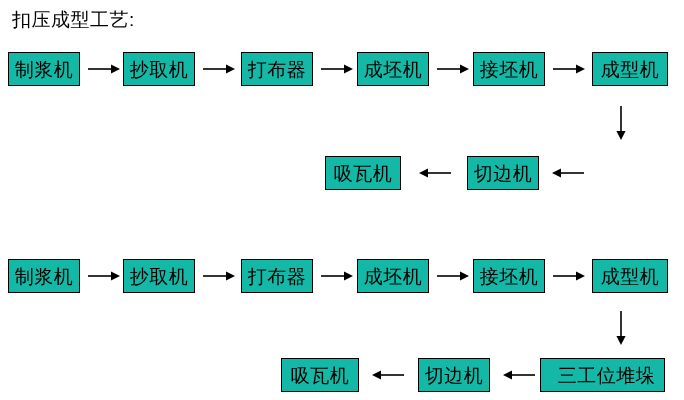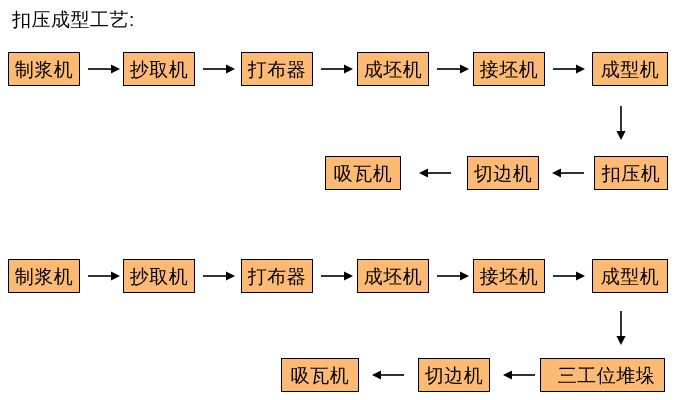--- a/index.html
+++ b/index.html
@@ -26,21 +26,21 @@
     line-height: 22px;
     letter-spacing: 0.5px;
     white-space: nowrap;
     color: #000;
   }
 
   .node {
     position: absolute;
     box-sizing: border-box;
     border: 1.5px solid #000000;
-    background: #fdba74;
+    background: #14b8a6;
     font-size: 19px;
     line-height: 1;
     letter-spacing: 0.5px;
     display: flex;
     align-items: center;
     justify-content: center;
     white-space: nowrap;
     color: #000;
   }
 
@@ -122,21 +122,20 @@
 
   <div class="node" style="left:467px; top:156px; width:72px; height:34px;">切边机</div>
 
   <div class="arrow" style="left:552px; top:164px; width:32px; height:18px;">
     <svg width="32" height="18" viewBox="0 0 32 18">
       <line x1="32" y1="9" x2="7" y2="9" stroke="#000" stroke-width="1.6"></line>
       <polygon points="0,9 9,4.4 9,13.6" fill="#000"></polygon>
     </svg>
   </div>
 
-  <div class="node" style="left:594px; top:156px; width:74px; height:34px;">扣压机</div>
 
 
   <div class="node" style="left:8px;  top:259px; width:72px; height:34px;">制浆机</div>
 
   <div class="arrow" style="left:88px; top:267px; width:32px; height:18px;">
     <svg width="32" height="18" viewBox="0 0 32 18">
       <line x1="0" y1="9" x2="25" y2="9" stroke="#000" stroke-width="1.6"></line>
       <polygon points="32,9 23,4.4 23,13.6" fill="#000"></polygon>
     </svg>
   </div>

